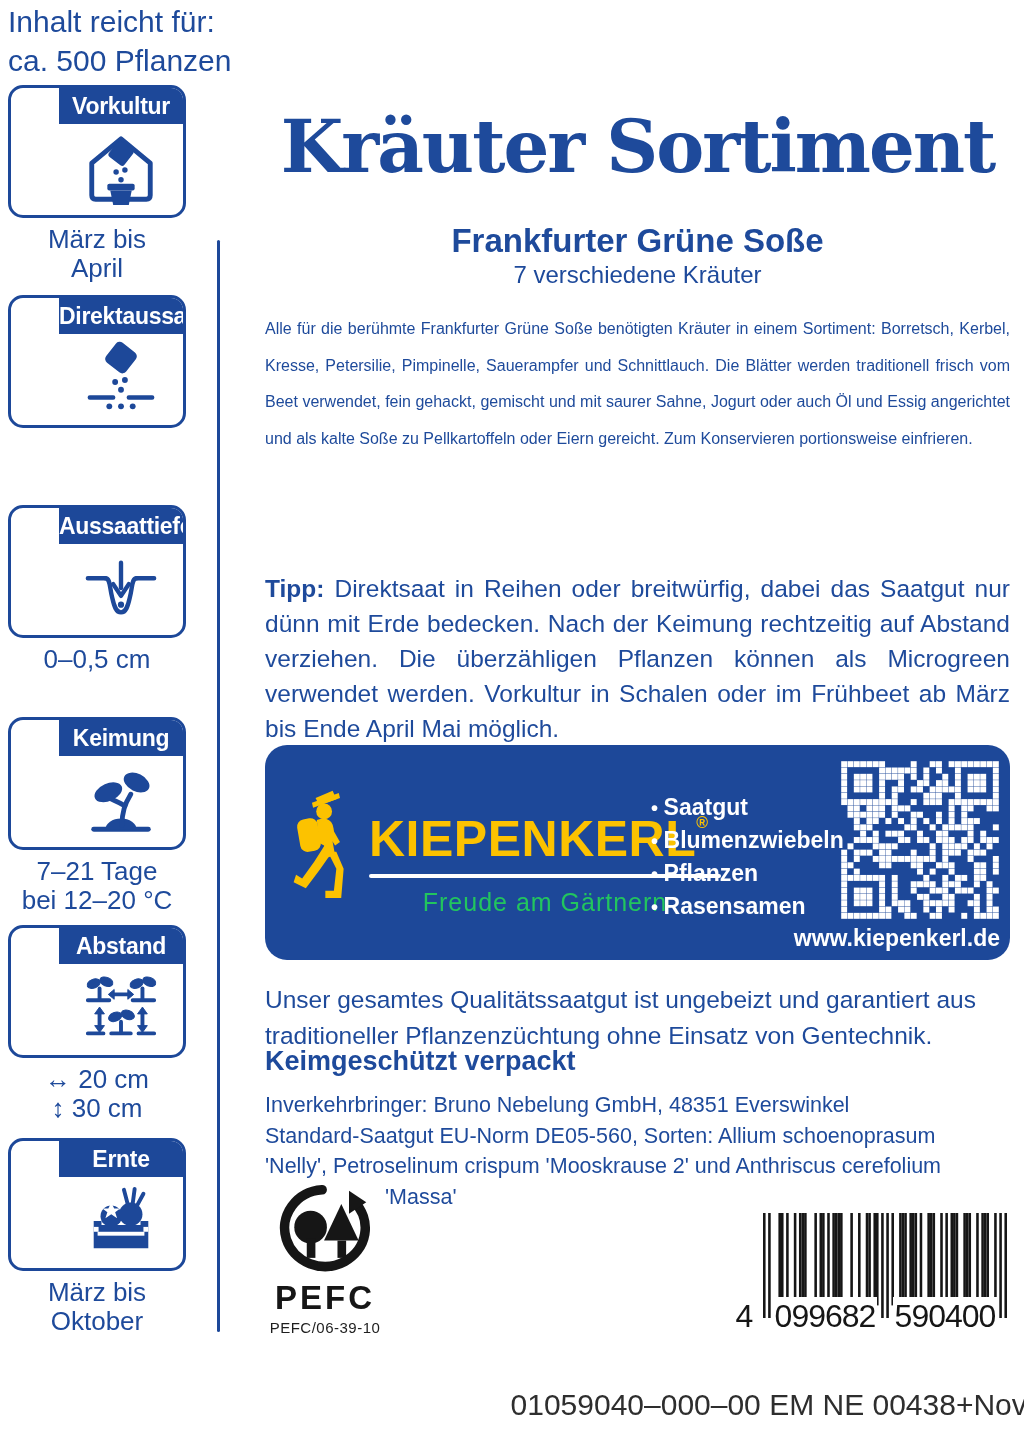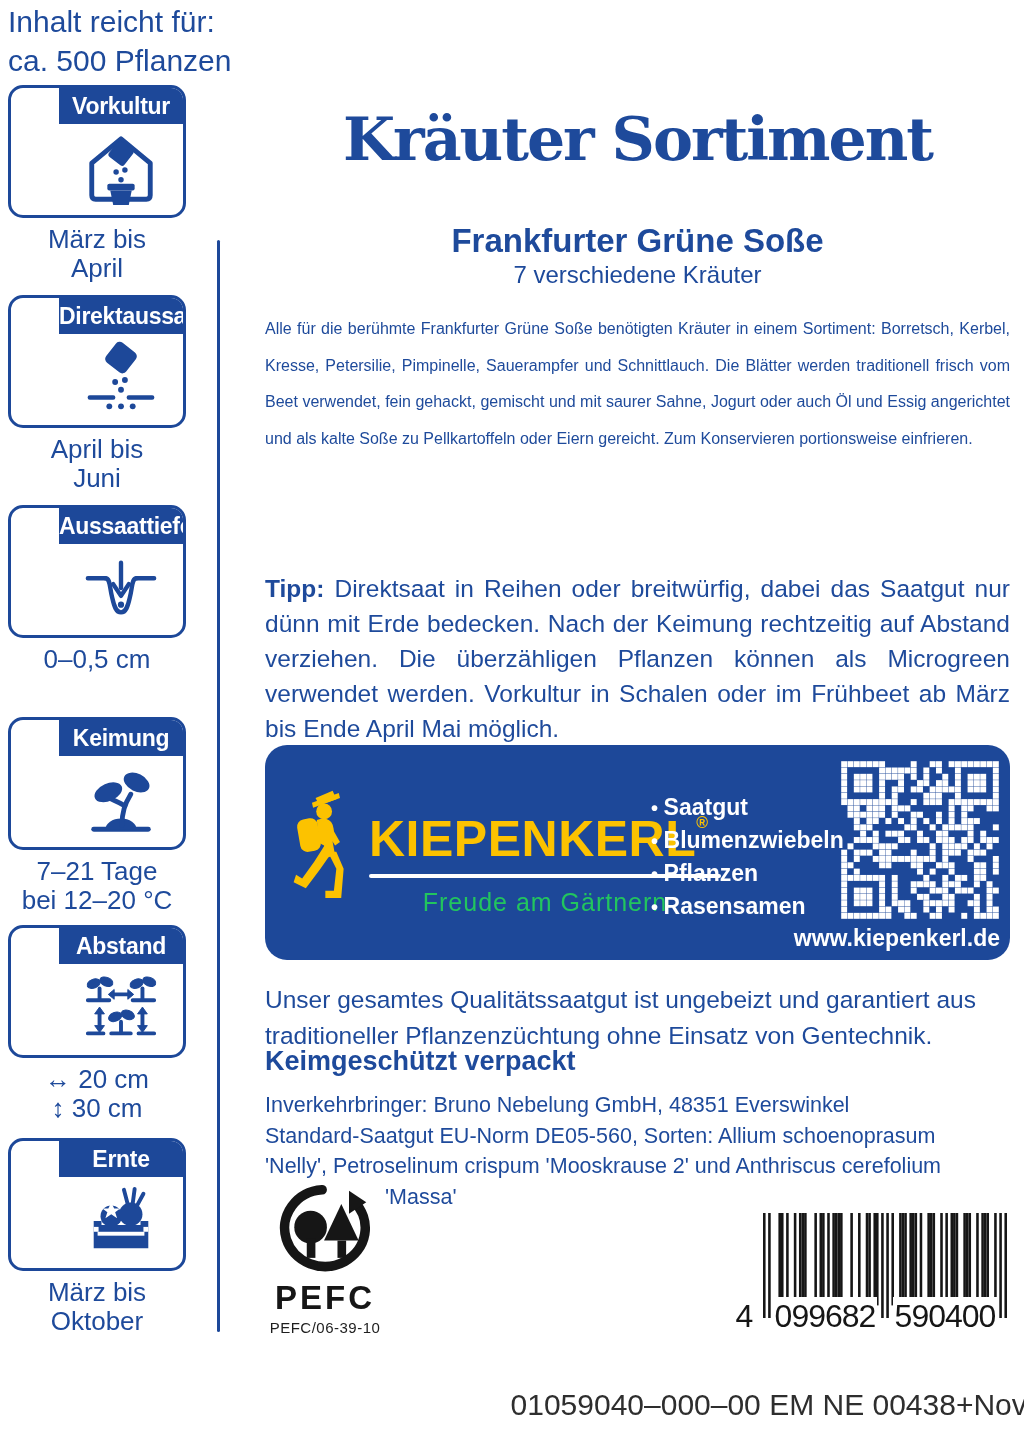--- a/index.html
+++ b/index.html
@@ -27,21 +27,21 @@
   .info-box-header{background:var(--blue);color:#fff;font-weight:bold;font-size:23px;
     text-align:center;height:36px;line-height:36px;letter-spacing:-0.3px;}
   .info-box-icon{height:91px;display:flex;align-items:center;justify-content:center;color:var(--blue);}
   .info-caption{margin-top:7px;color:var(--blue-text);font-size:26px;line-height:29px;
     text-align:center;white-space:pre-line;}
 
   
   .main{position:absolute;left:265px;top:0;width:745px;height:1446px;}
   .title{position:absolute;top:104px;left:0;width:745px;text-align:center;
     font-family:"DejaVu Serif",serif;font-weight:bold;color:var(--blue-text);
-    font-size:60px;letter-spacing:-2px;white-space:nowrap;}
+    font-size:72px;letter-spacing:-2px;white-space:nowrap;}
   .subtitle{position:absolute;top:222px;left:0;width:745px;text-align:center;
     color:var(--blue-text);font-size:33px;font-weight:bold;}
   .subtitle2{position:absolute;top:261px;left:0;width:745px;text-align:center;
     color:var(--blue-text);font-size:24px;font-weight:normal;}
   .description{position:absolute;top:311px;left:0;width:745px;color:var(--blue-text);
     font-size:16px;line-height:36.5px;text-align:justify;}
   .tip{position:absolute;top:571px;left:0;width:745px;color:var(--blue-text);
     font-size:24.5px;line-height:35px;text-align:justify;}
   .tip b{font-weight:bold;}
 
@@ -132,22 +132,20 @@
             <circle cx="34" cy="42" r="3" fill="currentColor"></circle>
             <circle cx="44" cy="40" r="3" fill="currentColor"></circle>
             <circle cx="40" cy="50" r="3" fill="currentColor"></circle>
             <path d="M8 58 H32 M48 58 H72" stroke="currentColor" stroke-width="4.5" stroke-linecap="round"></path>
             <circle cx="28" cy="67" r="3" fill="currentColor"></circle>
             <circle cx="40" cy="67" r="3" fill="currentColor"></circle>
             <circle cx="52" cy="67" r="3" fill="currentColor"></circle>
           </svg>
         </div>
       </div>
-      <div class="info-caption">April bis
-Juni</div>
     </div>
 
     <div class="info-group" style="top:505px">
       <div class="info-box">
         <div class="info-box-header">Aussaattiefe</div>
         <div class="info-box-icon">
           <svg width="78" height="80" viewBox="0 0 80 80">
             <path d="M6 28 H24 M56 28 H74" stroke="currentColor" stroke-width="4.5" stroke-linecap="round"></path>
             <path d="M24 28 C29 28 28 36 31 48 C33 57 35 63 40 63 C45 63 47 57 49 48 C52 36 51 28 56 28" fill="none" stroke="currentColor" stroke-width="4.5" stroke-linecap="round"></path>
             <path d="M40 12 V38" stroke="currentColor" stroke-width="4.5" stroke-linecap="round"></path>

